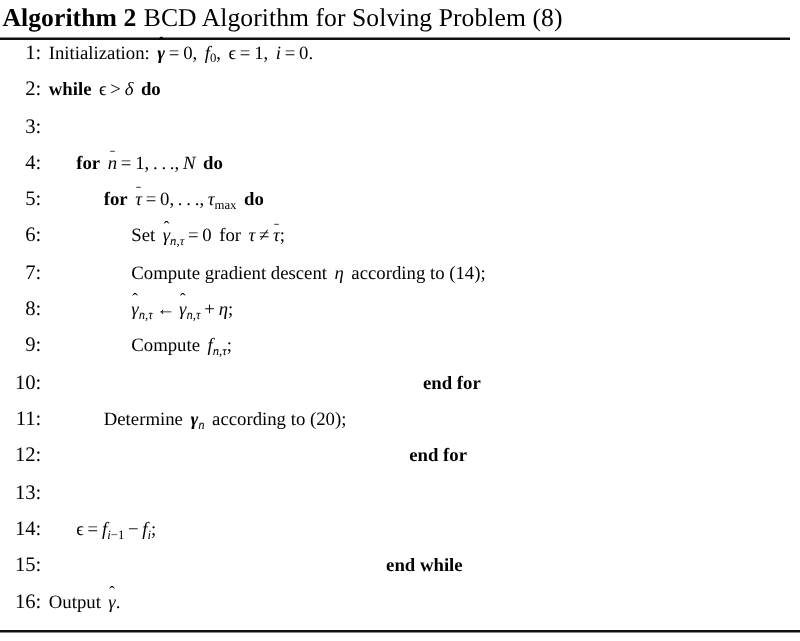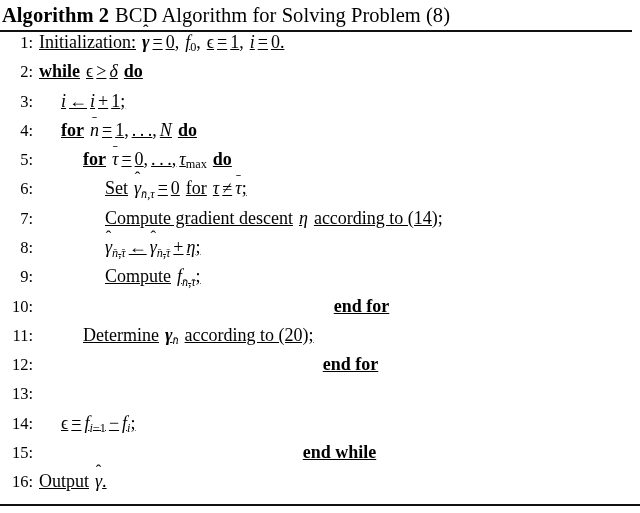--- a/index.html
+++ b/index.html
@@ -71,22 +71,21 @@
     width: 33px;
     min-width: 33px;
     text-align: right;
     font-size: 16.5px;
     padding-right: 6px;
     font-family: "Liberation Serif", "DejaVu Serif", serif;
     color: #000;
   }
   .step-body {
     flex: 1 1 auto;
-    font-size: 18px;
-    text-decoration: underline;
+    font-size: 15px;
   }
 
   
   .ind-0 { padding-left: 0px; }
   .ind-1 { padding-left: 22px; }
   .ind-2 { padding-left: 44px; }
   .ind-3 { padding-left: 66px; }
 
   
   .kw { font-weight: bold; text-align: center; }
@@ -158,21 +157,20 @@
       <span class="step-body ind-0" aria-label="Initialization: γ̂ = 0, f₀, ϵ = 1, i = 0.">Initialization:<span class="sp"></span><span class="acc vec">γ<span class="acc-mark">̂</span></span><span class="mo">=</span><span class="mn">0</span>,<span class="sp"></span><span class="mi">f</span><sub class="mn">0</sub>,<span class="sp"></span><span class="up">ϵ</span><span class="mo">=</span><span class="mn">1</span>,<span class="sp"></span><span class="mi">i</span><span class="mo">=</span><span class="mn">0</span>.</span>
     </li>
 
     <li class="step">
       <span class="step-num">2:</span>
       <span class="step-body ind-0" aria-label="while ϵ &gt; δ do"><span class="kw">while</span><span class="sp"></span><span class="up">ϵ</span><span class="mo">&gt;</span><span class="mi">δ</span><span class="sp"></span><span class="kw">do</span></span>
     </li>
 
     <li class="step">
       <span class="step-num">3:</span>
-      <span class="step-body ind-1" aria-label="i ← i + 1;"><span class="mi">i</span><span class="mo">←</span><span class="mi">i</span><span class="mo">+</span><span class="mn">1</span>;</span>
     </li>
 
     <li class="step">
       <span class="step-num">4:</span>
       <span class="step-body ind-1" aria-label="for n̄ = 1, . . . , N do"><span class="kw">for</span><span class="sp"></span><span class="acc bar">n<span class="acc-mark">̄</span></span><span class="mo">=</span><span class="mn">1</span>,<span class="sp-sm"></span><span class="mn">. . .</span>,<span class="sp-sm"></span><span class="mi">N</span><span class="sp"></span><span class="kw">do</span></span>
     </li>
 
     <li class="step">
       <span class="step-num">5:</span>
       <span class="step-body ind-2" aria-label="for τ̄ = 0, . . . , τmax do"><span class="kw">for</span><span class="sp"></span><span class="acc bar">τ<span class="acc-mark">̄</span></span><span class="mo">=</span><span class="mn">0</span>,<span class="sp-sm"></span><span class="mn">. . .</span>,<span class="sp-sm"></span><span class="mi">τ</span><sub class="up">max</sub><span class="sp"></span><span class="kw">do</span></span>

